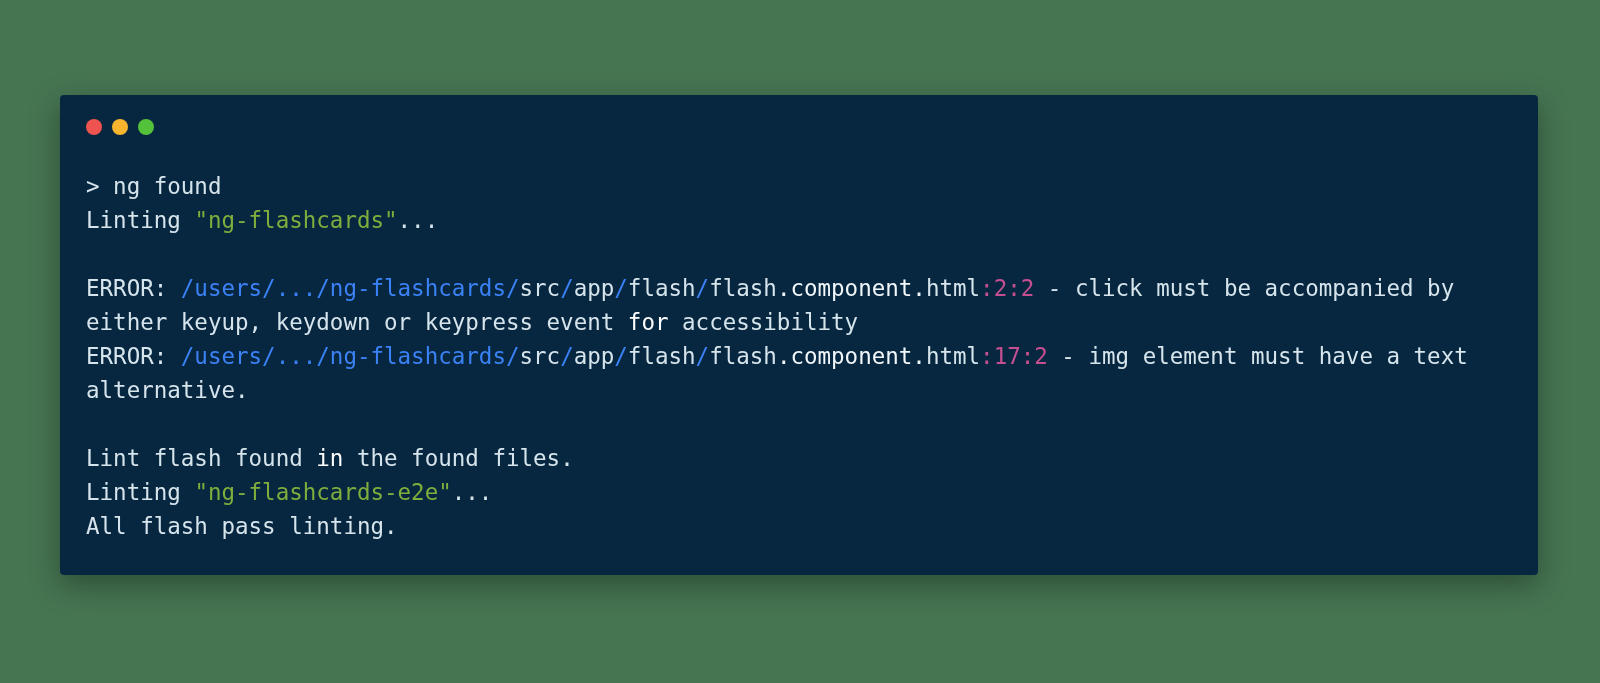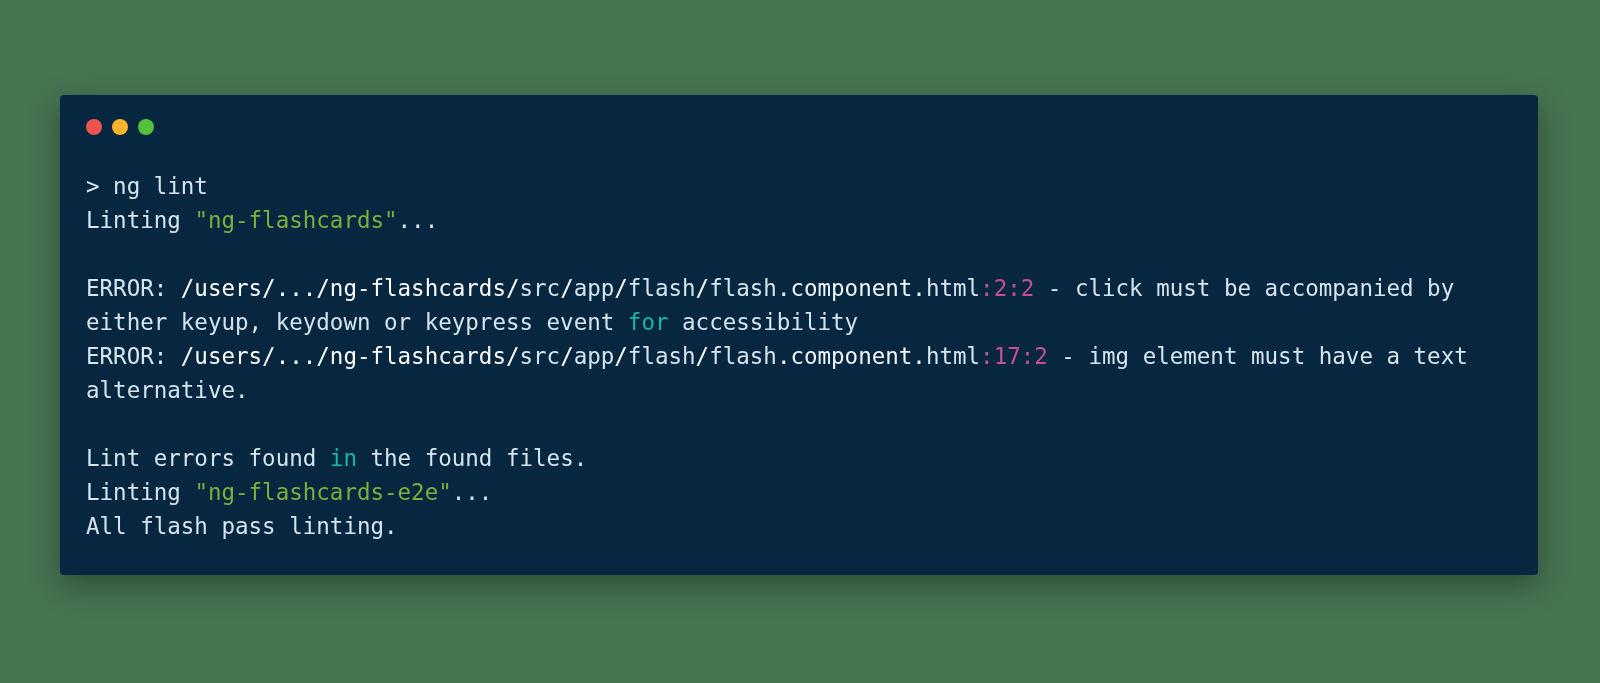--- a/index.html
+++ b/index.html
@@ -47,42 +47,42 @@
   .term {
     font-size: 22.5px;
     line-height: 34px;
     white-space: pre-wrap;
     word-break: break-word;
     color: #d6e4ec;
     margin-top: 16px;
   }
 
   .c-default { color: #d6e4ec; }
-  .c-dim     { color: #ffffff; }
+  .c-dim     { color: #3b82f6; }
   .c-green   { color: #7fae3c; }
-  .c-yellow  { color: #14b8a6; }
+  .c-yellow  { color: #ffffff; }
   .c-magenta { color: #c64f91; }
   .c-bright  { color: #f2f7fa; }
 </style>
 </head>
 <body>
 
 <div class="stage">
   <div class="terminal-window">
 
     <div class="titlebar">
       <div class="dot red"></div>
       <div class="dot yellow"></div>
       <div class="dot green"></div>
     </div>
 
-    <div class="term"><span class="c-default">&gt; </span><span class="c-default">ng lint</span>
+    <div class="term"><span class="c-default">&gt; </span><span class="c-default">ng found</span>
 <span class="c-default">Linting </span><span class="c-green">"ng-flashcards"</span><span class="c-default">...</span>
 
 <span class="c-default">ERROR: </span><span class="c-dim">/users/.../ng-flashcards/</span><span class="c-default">src</span><span class="c-dim">/</span><span class="c-default">app</span><span class="c-dim">/</span><span class="c-default">flash</span><span class="c-dim">/</span><span class="c-default">flash</span><span class="c-bright">.</span><span class="c-bright">component</span><span class="c-bright">.</span><span class="c-default">html</span><span class="c-magenta">:</span><span class="c-magenta">2</span><span class="c-magenta">:</span><span class="c-magenta">2</span><span class="c-default"> - </span><span class="c-default">click must be accompanied by either keyup, keydown or keypress event </span><span class="c-yellow">for</span><span class="c-default"> accessibility</span>
 <span class="c-default">ERROR: </span><span class="c-dim">/users/.../ng-flashcards/</span><span class="c-default">src</span><span class="c-dim">/</span><span class="c-default">app</span><span class="c-dim">/</span><span class="c-default">flash</span><span class="c-dim">/</span><span class="c-default">flash</span><span class="c-bright">.</span><span class="c-bright">component</span><span class="c-bright">.</span><span class="c-default">html</span><span class="c-magenta">:</span><span class="c-magenta">17</span><span class="c-magenta">:</span><span class="c-magenta">2</span><span class="c-default"> - </span><span class="c-default">img element must have a text alternative.</span>
 
-<span class="c-default">Lint errors found </span><span class="c-yellow">in</span><span class="c-default"> the found files.</span>
+<span class="c-default">Lint flash found </span><span class="c-yellow">in</span><span class="c-default"> the found files.</span>
 <span class="c-default">Linting </span><span class="c-green">"ng-flashcards-e2e"</span><span class="c-default">...</span>
 <span class="c-default">All flash pass linting.</span></div>
 
   </div>
 </div>
 
 </body></html>

